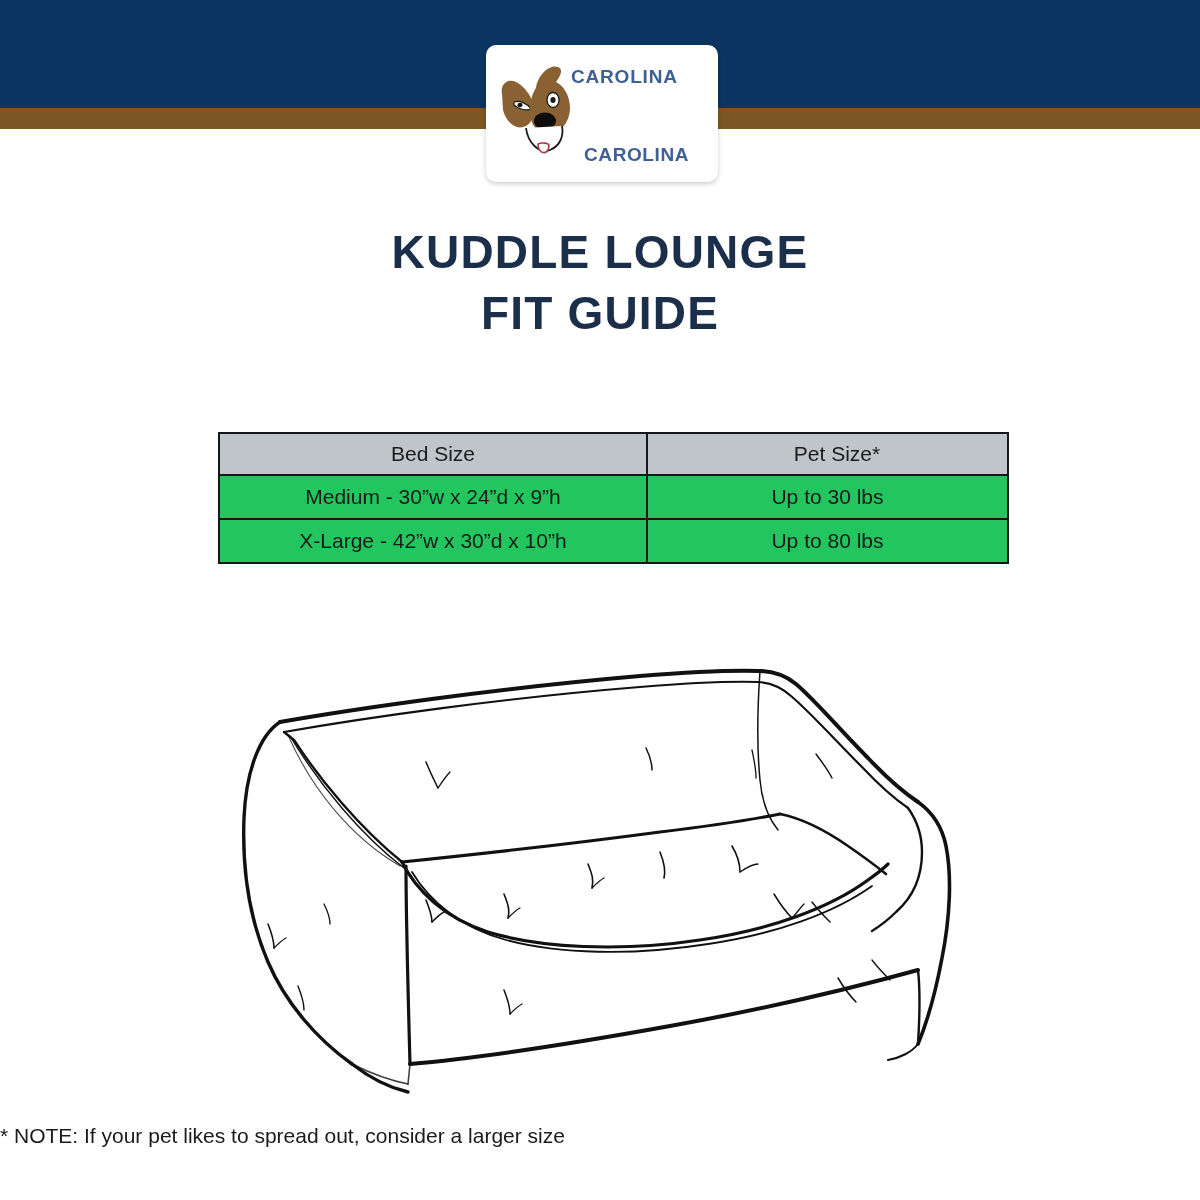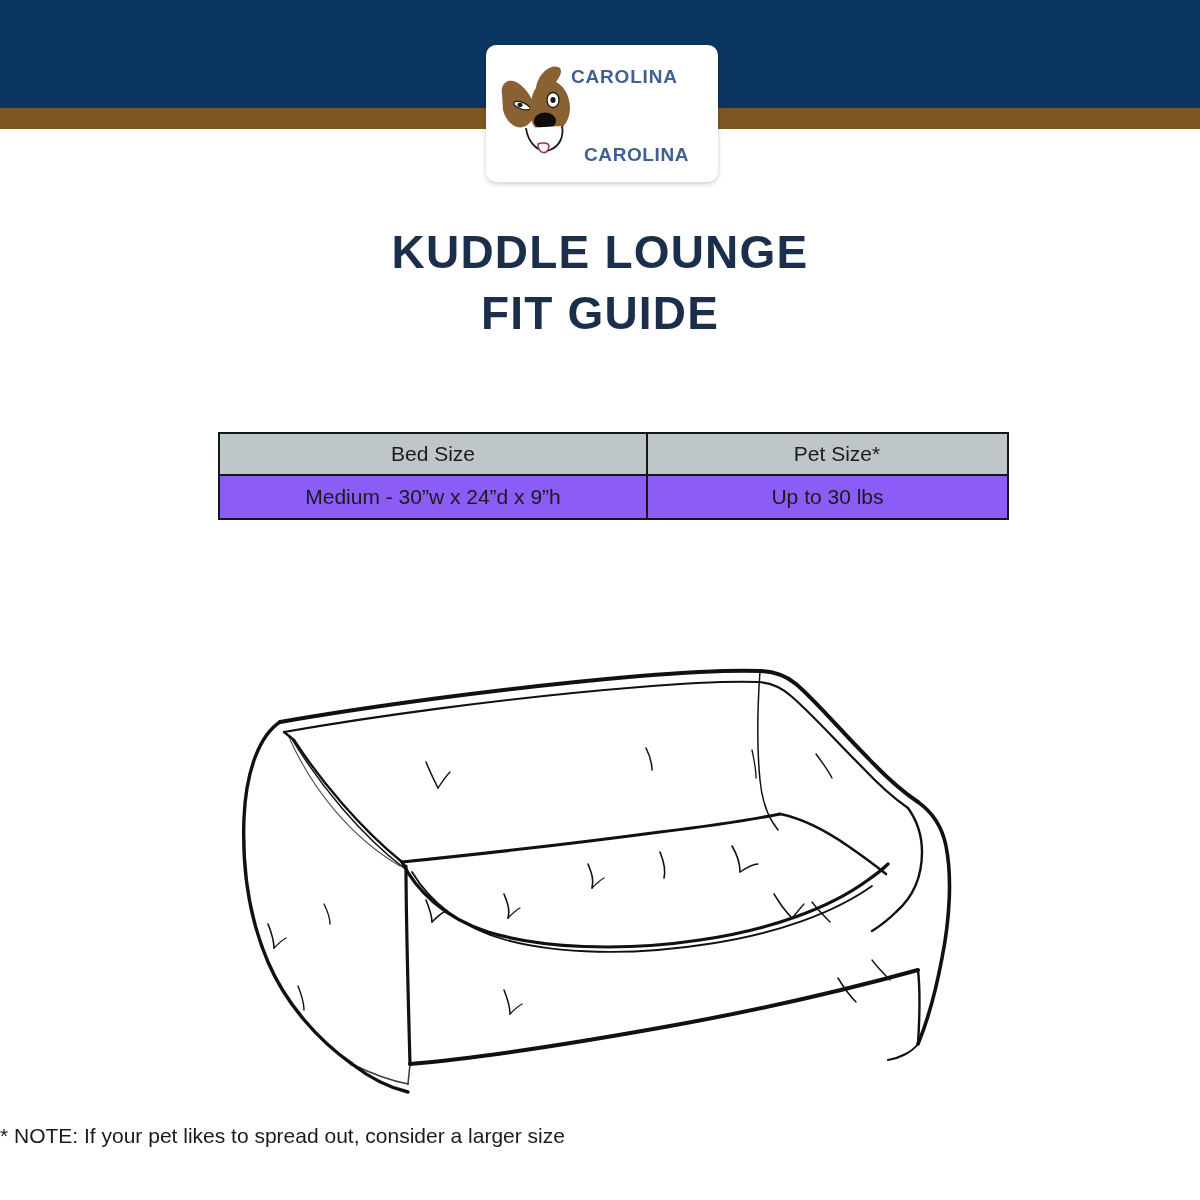--- a/index.html
+++ b/index.html
@@ -132,21 +132,21 @@
     color: #1b1b1b;
     font-family: "Liberation Sans", sans-serif;
     font-weight: 400;
   }
   .fit-table th {
     background: #bfc6ca;
     height: 38px;
     font-weight: 400;
   }
   .fit-table td {
-    background: #8b5cf6;
+    background: #22c55e;
     height: 40px;
   }
   .col-bed { width: 424px; margin-left: 36px; }
   .col-pet { width: 338px; padding-left: 20px; }
 
   
   .bed-illustration {
     position: absolute;
     left: 240px;
     top: 640px;
@@ -222,20 +222,24 @@
     <tr>
       <th class="col-bed">Bed Size</th>
       <th class="col-pet">Pet Size*</th>
     </tr>
   </thead>
   <tbody>
     <tr>
       <td>Medium - 30”w x 24”d x 9”h</td>
       <td>Up to 30 lbs</td>
     </tr>
+    <tr>
+      <td>X-Large - 42”w x 30”d x 10”h</td>
+      <td>Up to 80 lbs</td>
+    </tr>
   </tbody>
 </table>
 
 <div class="bed-illustration">
   <svg viewBox="0 0 730 460" xmlns="http://www.w3.org/2000/svg" fill="none" stroke="#111111" stroke-linecap="round" stroke-linejoin="round">
 
     <path d="M40 82 C 120 68, 260 48, 400 36 C 450 32, 490 30, 520 31
              C 533 31.5, 545 35, 556 44 C 575 60, 600 90, 628 118
              C 645 136, 660 150, 678 162" stroke-width="4"></path>
 

